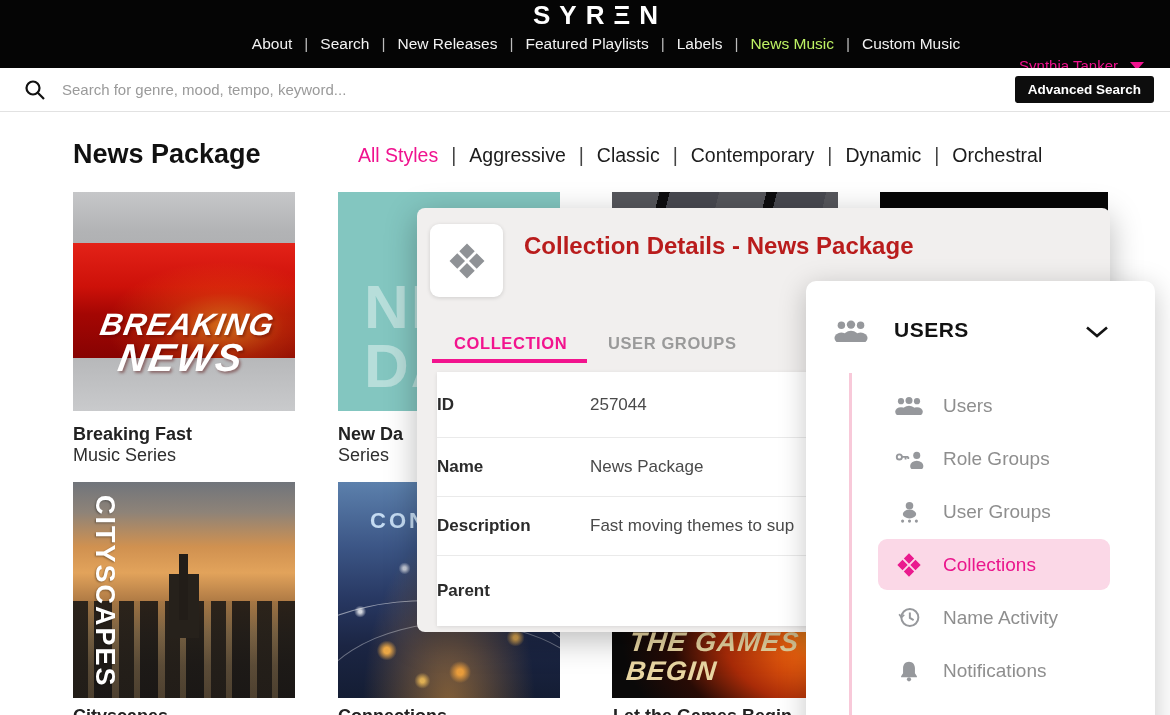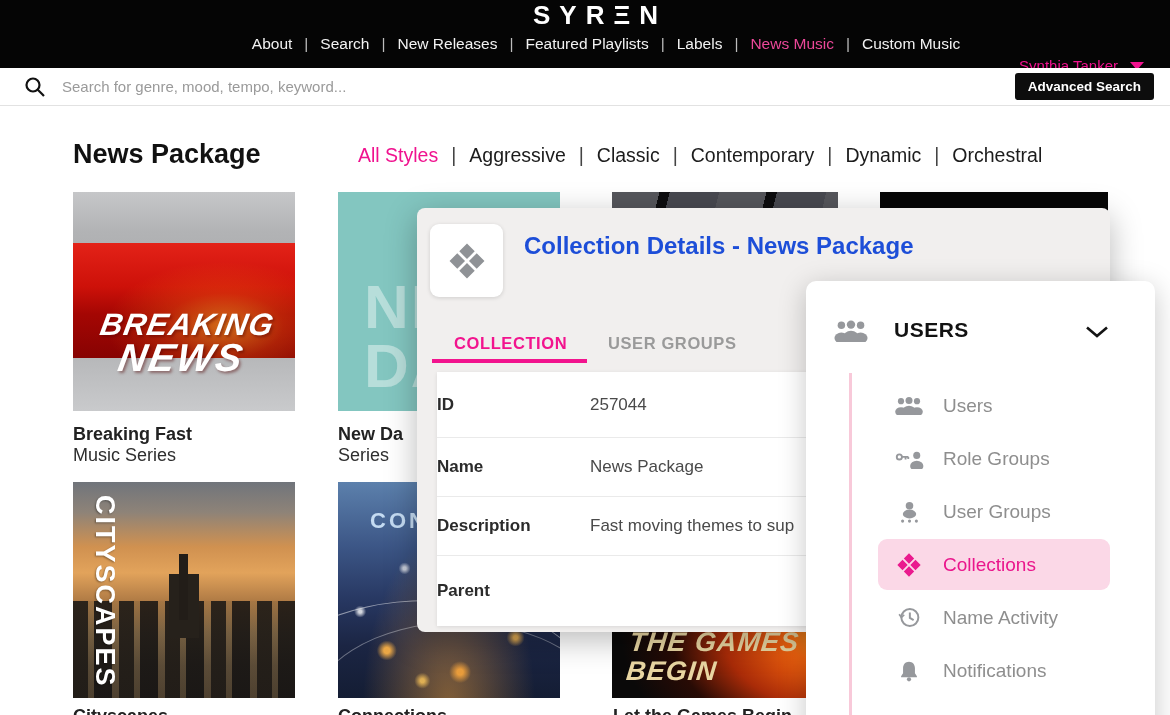--- a/index.html
+++ b/index.html
@@ -9,28 +9,28 @@
     font-family:"Liberation Sans", sans-serif; background:#fff;
   }
 
   
   .topbar { position:absolute; left:0; top:0; width:1170px; height:68px; background:#050505;
     display:flex; align-items:center; z-index:40;flex-direction:column; }
   .logo { margin-left:30px; color:#fff; font-size:26px; font-weight:bold; letter-spacing:9px; cursor:pointer; }
   .mainnav { display:flex; align-items:center; margin-left:42px; color:#f2f2f2; font-size:15.5px; }
   .mainnav .navitem { padding:4px 2px; cursor:pointer; white-space:nowrap; }
   .mainnav .navsep { color:#bdbdbd; margin:0 10px; }
-  .mainnav .navitem.active { color:#ec4899; }
+  .mainnav .navitem.active { color:#bef264; }
   .userbox { margin-left:auto; margin-right:26px; display:flex; align-items:center; cursor:pointer; }
   .username { color:#f0128f; font-size:15px; }
   .caret { width:0; height:0; margin-left:12px; border-left:7px solid transparent;
     border-right:7px solid transparent; border-top:8px solid #f0128f; }
 
   
-  .searchrow { position:absolute; left:0; top:68px; width:1170px; height:38px; background:#fff;
+  .searchrow { position:absolute; left:0; top:68px; width:1170px; height:44px; background:#fff;
     border-bottom:1px solid #e2e2e2; display:flex; align-items:center; z-index:40; }
   .search-icon { margin-left:24px; width:22px; height:22px; flex:0 0 auto; cursor:pointer; }
   .searchinput { flex:1; border:none; outline:none; font-size:15px; margin-left:16px;
     font-family:"Liberation Sans", sans-serif; color:#333; }
   .searchinput::placeholder { color:#9a9a9a; }
   .adv-btn { margin-right:16px; background:#0d0d0d; color:#fff; border:none; border-radius:3px;
     font-size:13.5px; font-weight:bold; padding:6px 13px; cursor:pointer; font-family:"Liberation Sans", sans-serif; }
 
   
   .page-title { position:absolute; left:73px; top:139px; font-size:27px; font-weight:bold; color:#111; z-index:2; }
@@ -102,21 +102,21 @@
   #cap-newday { left:338px; top:424px; }
   #cap-city { left:73px; top:706px; }
   #cap-connect { left:338px; top:706px; }
   #cap-games { left:613px; top:706px; }
 
   
   .modal { position:absolute; left:417px; top:208px; width:693px; height:424px; background:#f1efee;
     border-radius:8px; box-shadow:0 8px 32px rgba(0,0,0,0.28); z-index:10; overflow:hidden; }
   .modal-iconcard { position:absolute; left:13px; top:16px; width:73px; height:73px; background:#fff;
     border-radius:9px; box-shadow:0 1px 4px rgba(0,0,0,0.14); display:flex; align-items:center; justify-content:center; }
-  .modal-title { position:absolute; left:107px; top:24px; font-size:24px; font-weight:600; color:#1d4ed8; }
+  .modal-title { position:absolute; left:107px; top:24px; font-size:24px; font-weight:600; color:#b91c1c; }
   .modal-sub { position:absolute; left:107px; top:60px; font-size:16.5px; color:#a19e9d; }
   .tab { position:absolute; top:126px; font-size:16.5px; font-weight:600; letter-spacing:0.6px; cursor:pointer; }
   .tab-collection { left:37px; color:#f2148e; }
   .tab-usergroups { left:191px; color:#9a9a9a; }
   .tab-underline { position:absolute; left:15px; top:151px; width:155px; height:3.5px; background:#f2148e; }
   .modal-content { position:absolute; left:20px; top:164px; width:657px; height:254px; background:#fff;
     box-shadow:0 1px 4px rgba(0,0,0,0.10); }
   .field-row { display:flex; align-items:center; }
   .field-row:nth-child(1) { height:66px; border-bottom:1px solid #eaeaea; }
   .field-row:nth-child(2) { height:59px; border-bottom:1px solid #eaeaea; }

